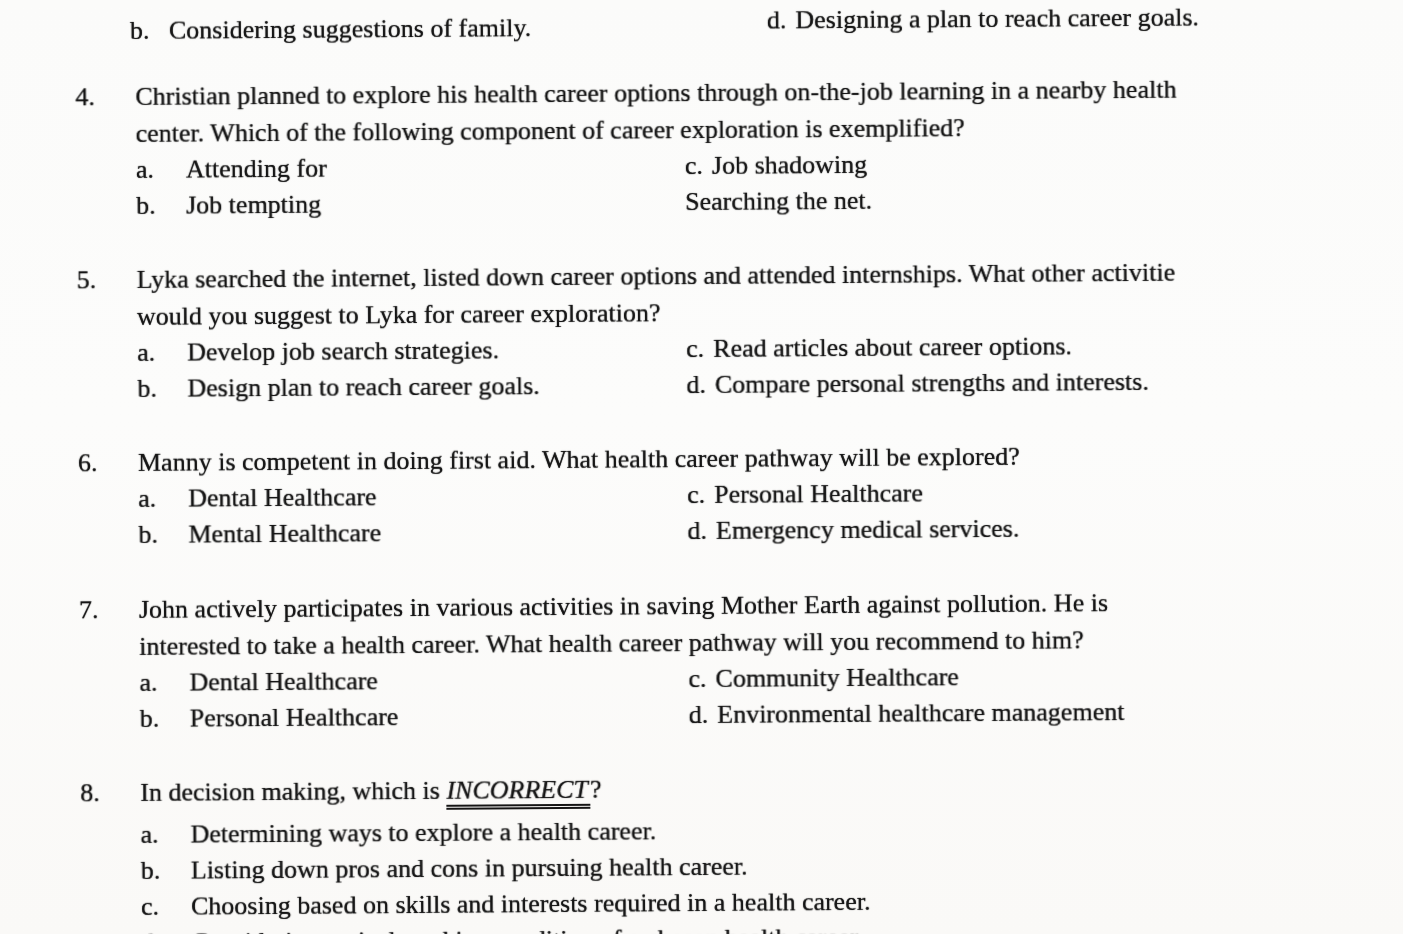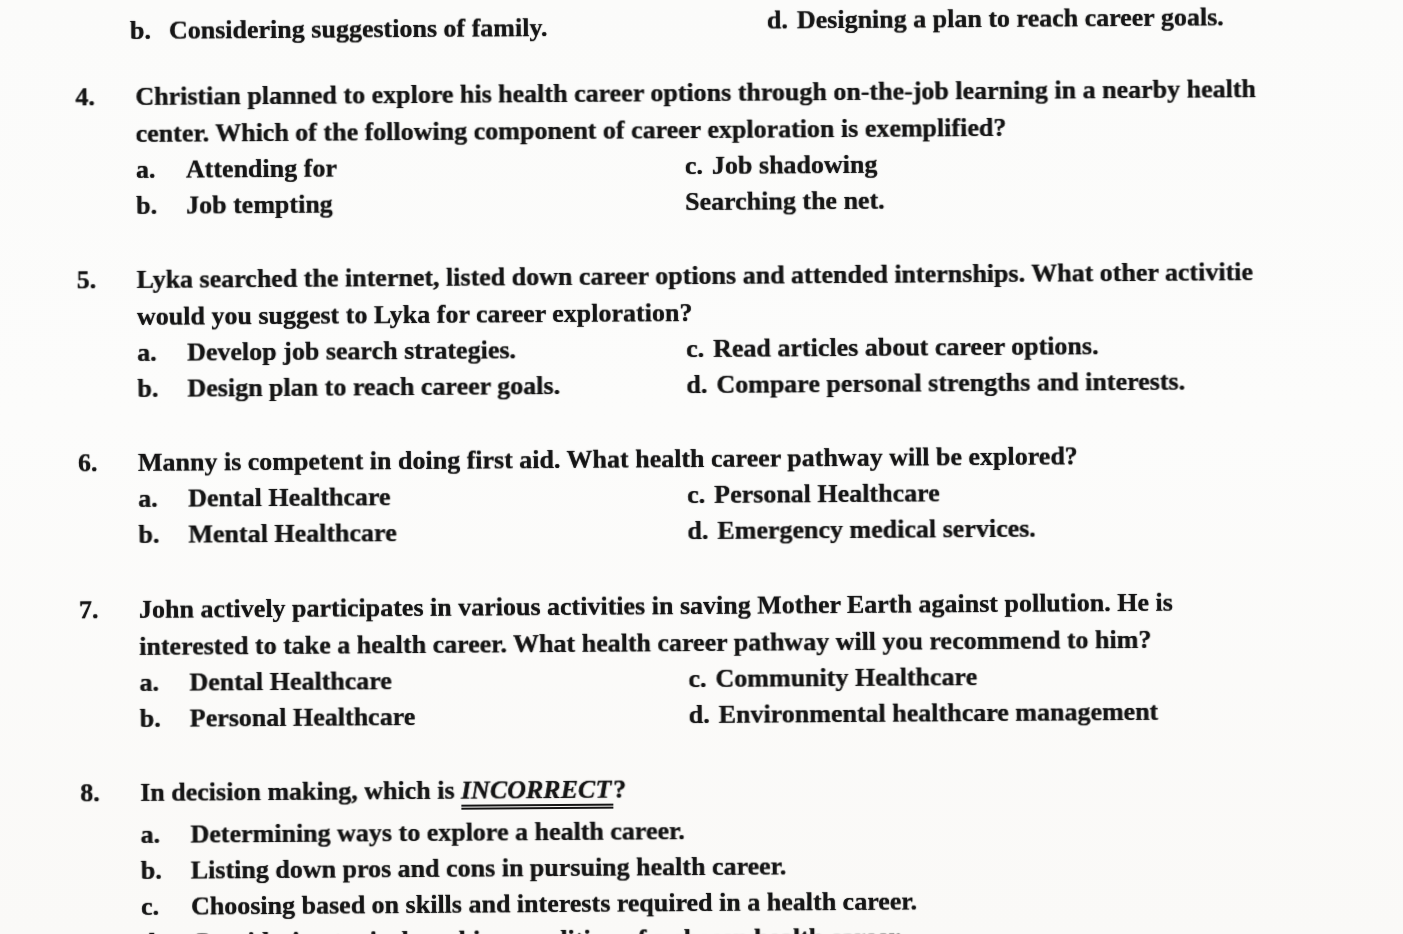--- a/index.html
+++ b/index.html
@@ -7,21 +7,21 @@
     padding: 0;
     background: #e8e8e8;
   }
   .page {
     position: relative;
     width: 1403px;
     height: 934px;
     overflow: hidden;
     background: linear-gradient(180deg, #fbfbfa 0%, #fcfcfb 45%, #faf9f7 100%);
     font-family: "Liberation Serif", "DejaVu Serif", serif;
-    font-weight: 700;
+    font-weight: 400;
     font-size: 26px;
     color: #151515;
   }
   .content {
     position: absolute;
     inset: 0;
     transform: rotate(-0.4deg);
     transform-origin: 50% 50%;
     filter: blur(0.22px);
   }

